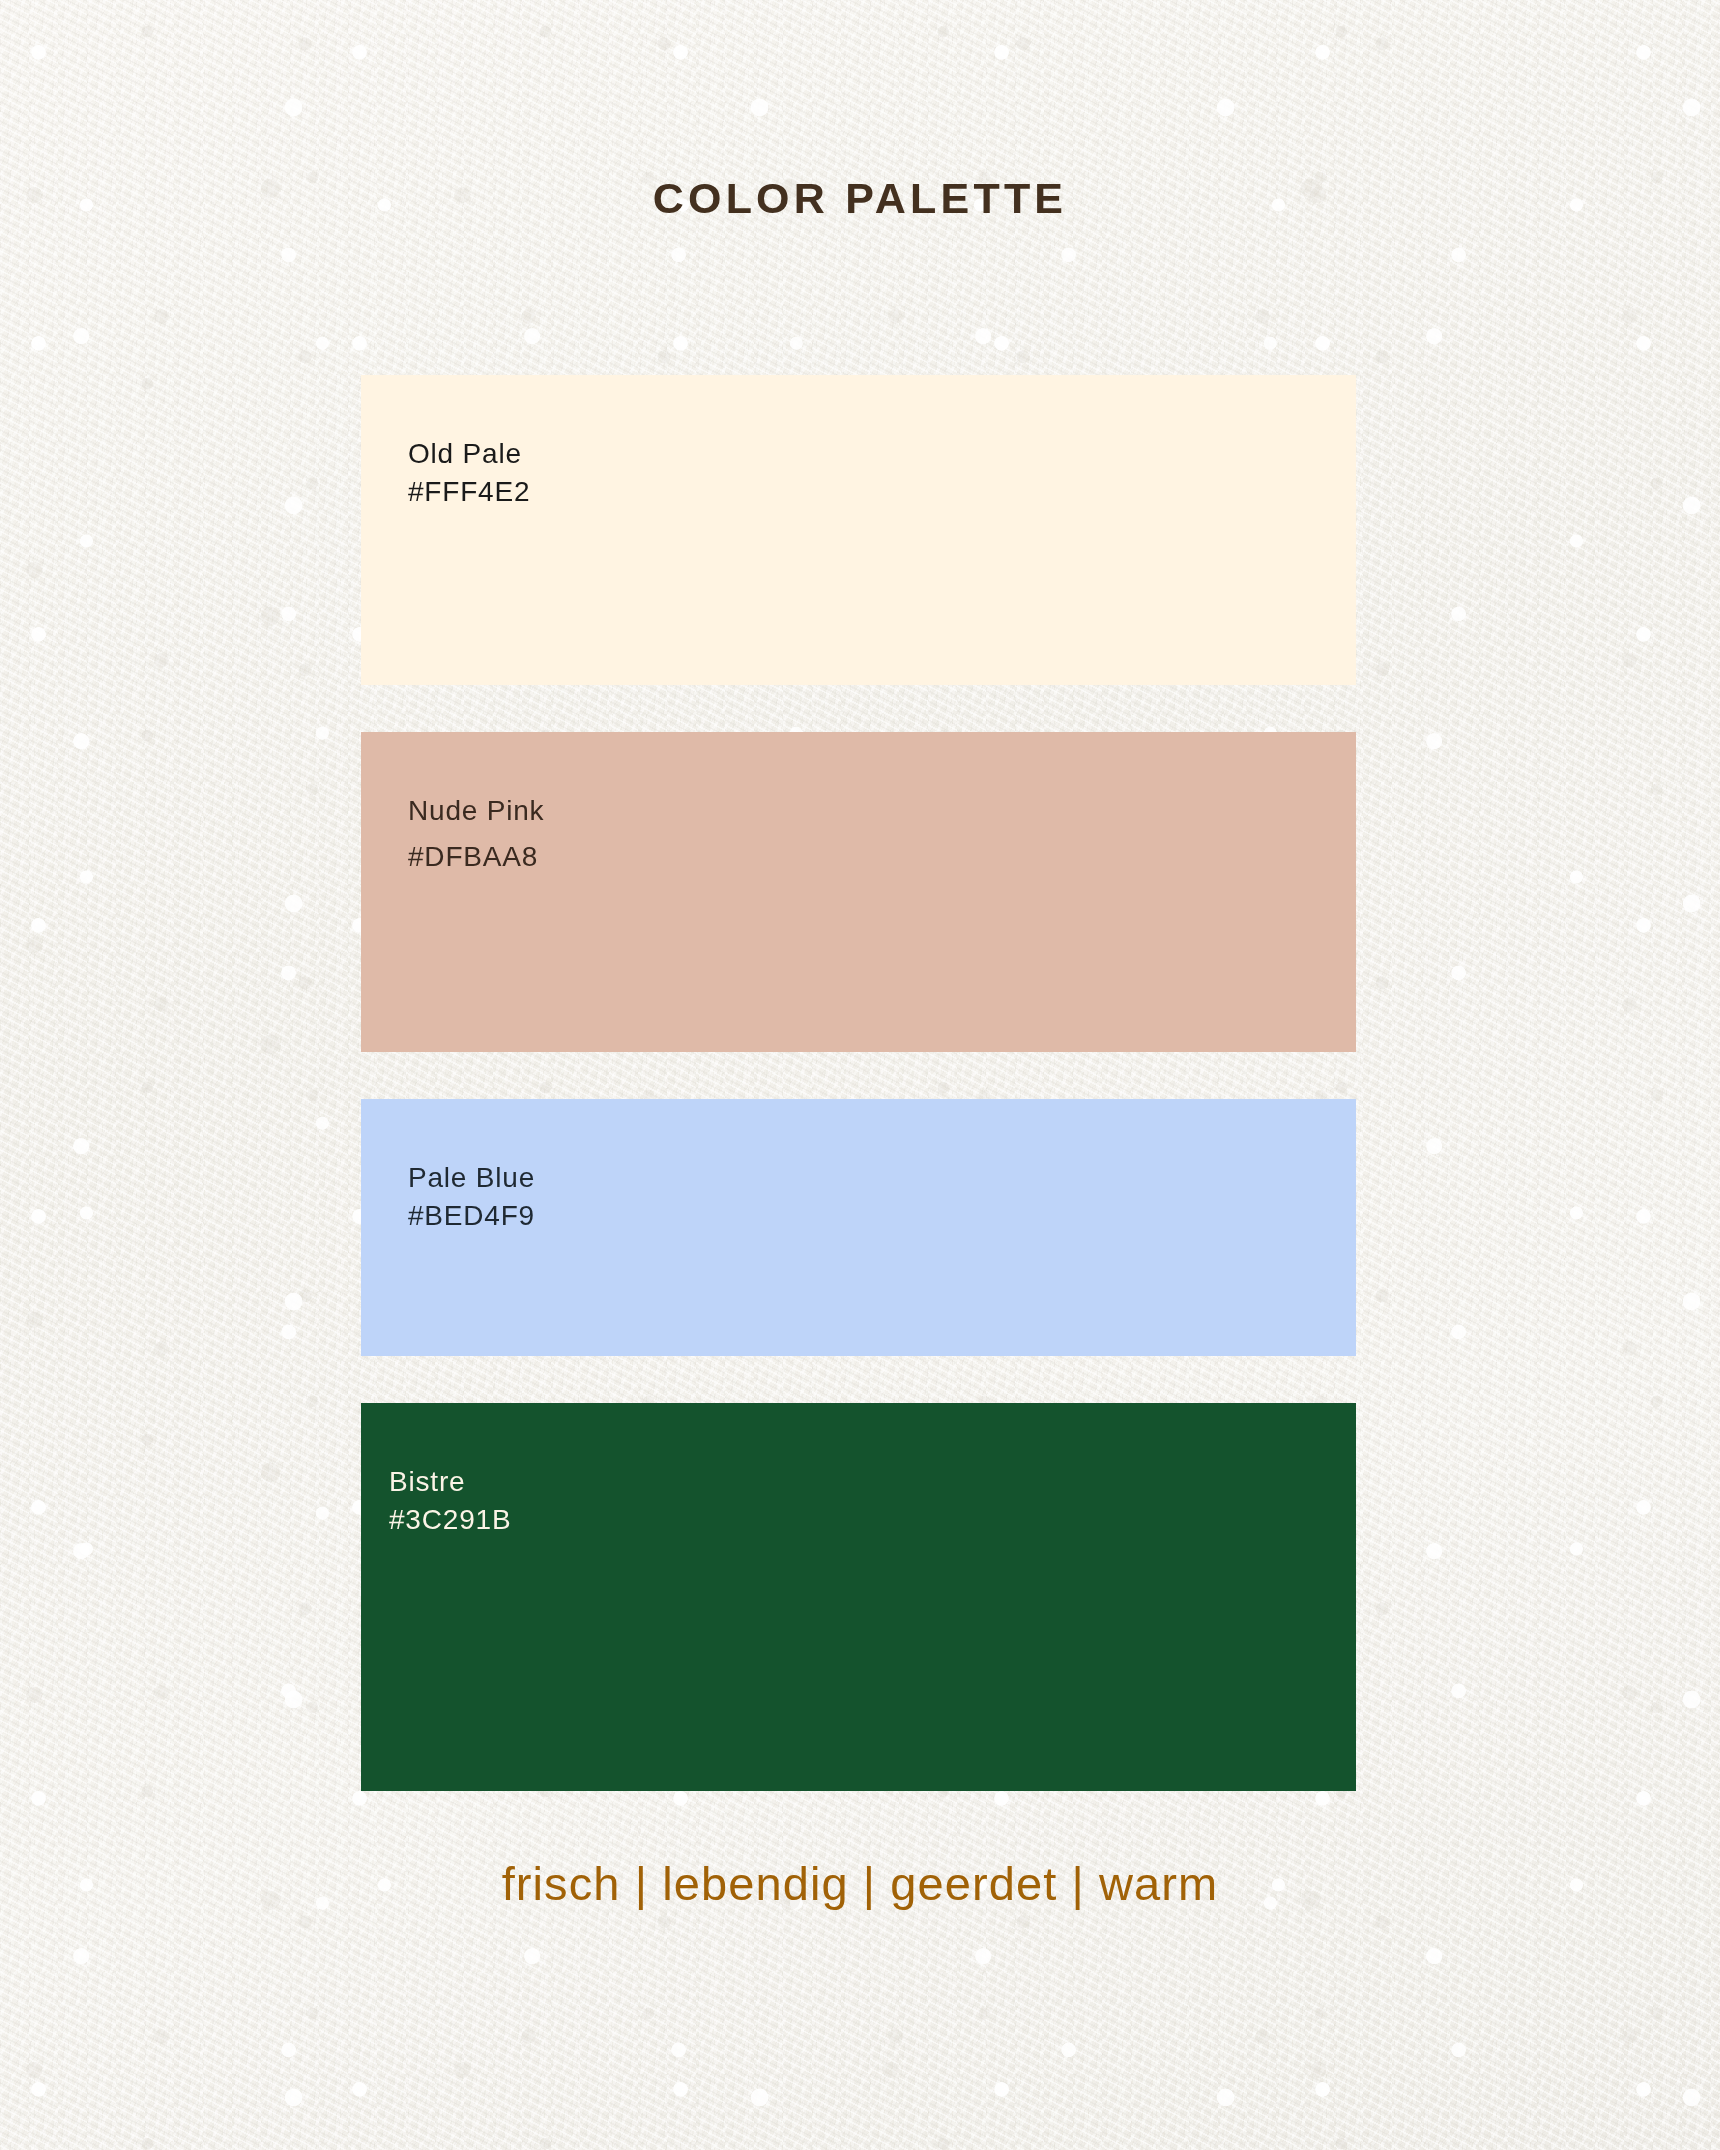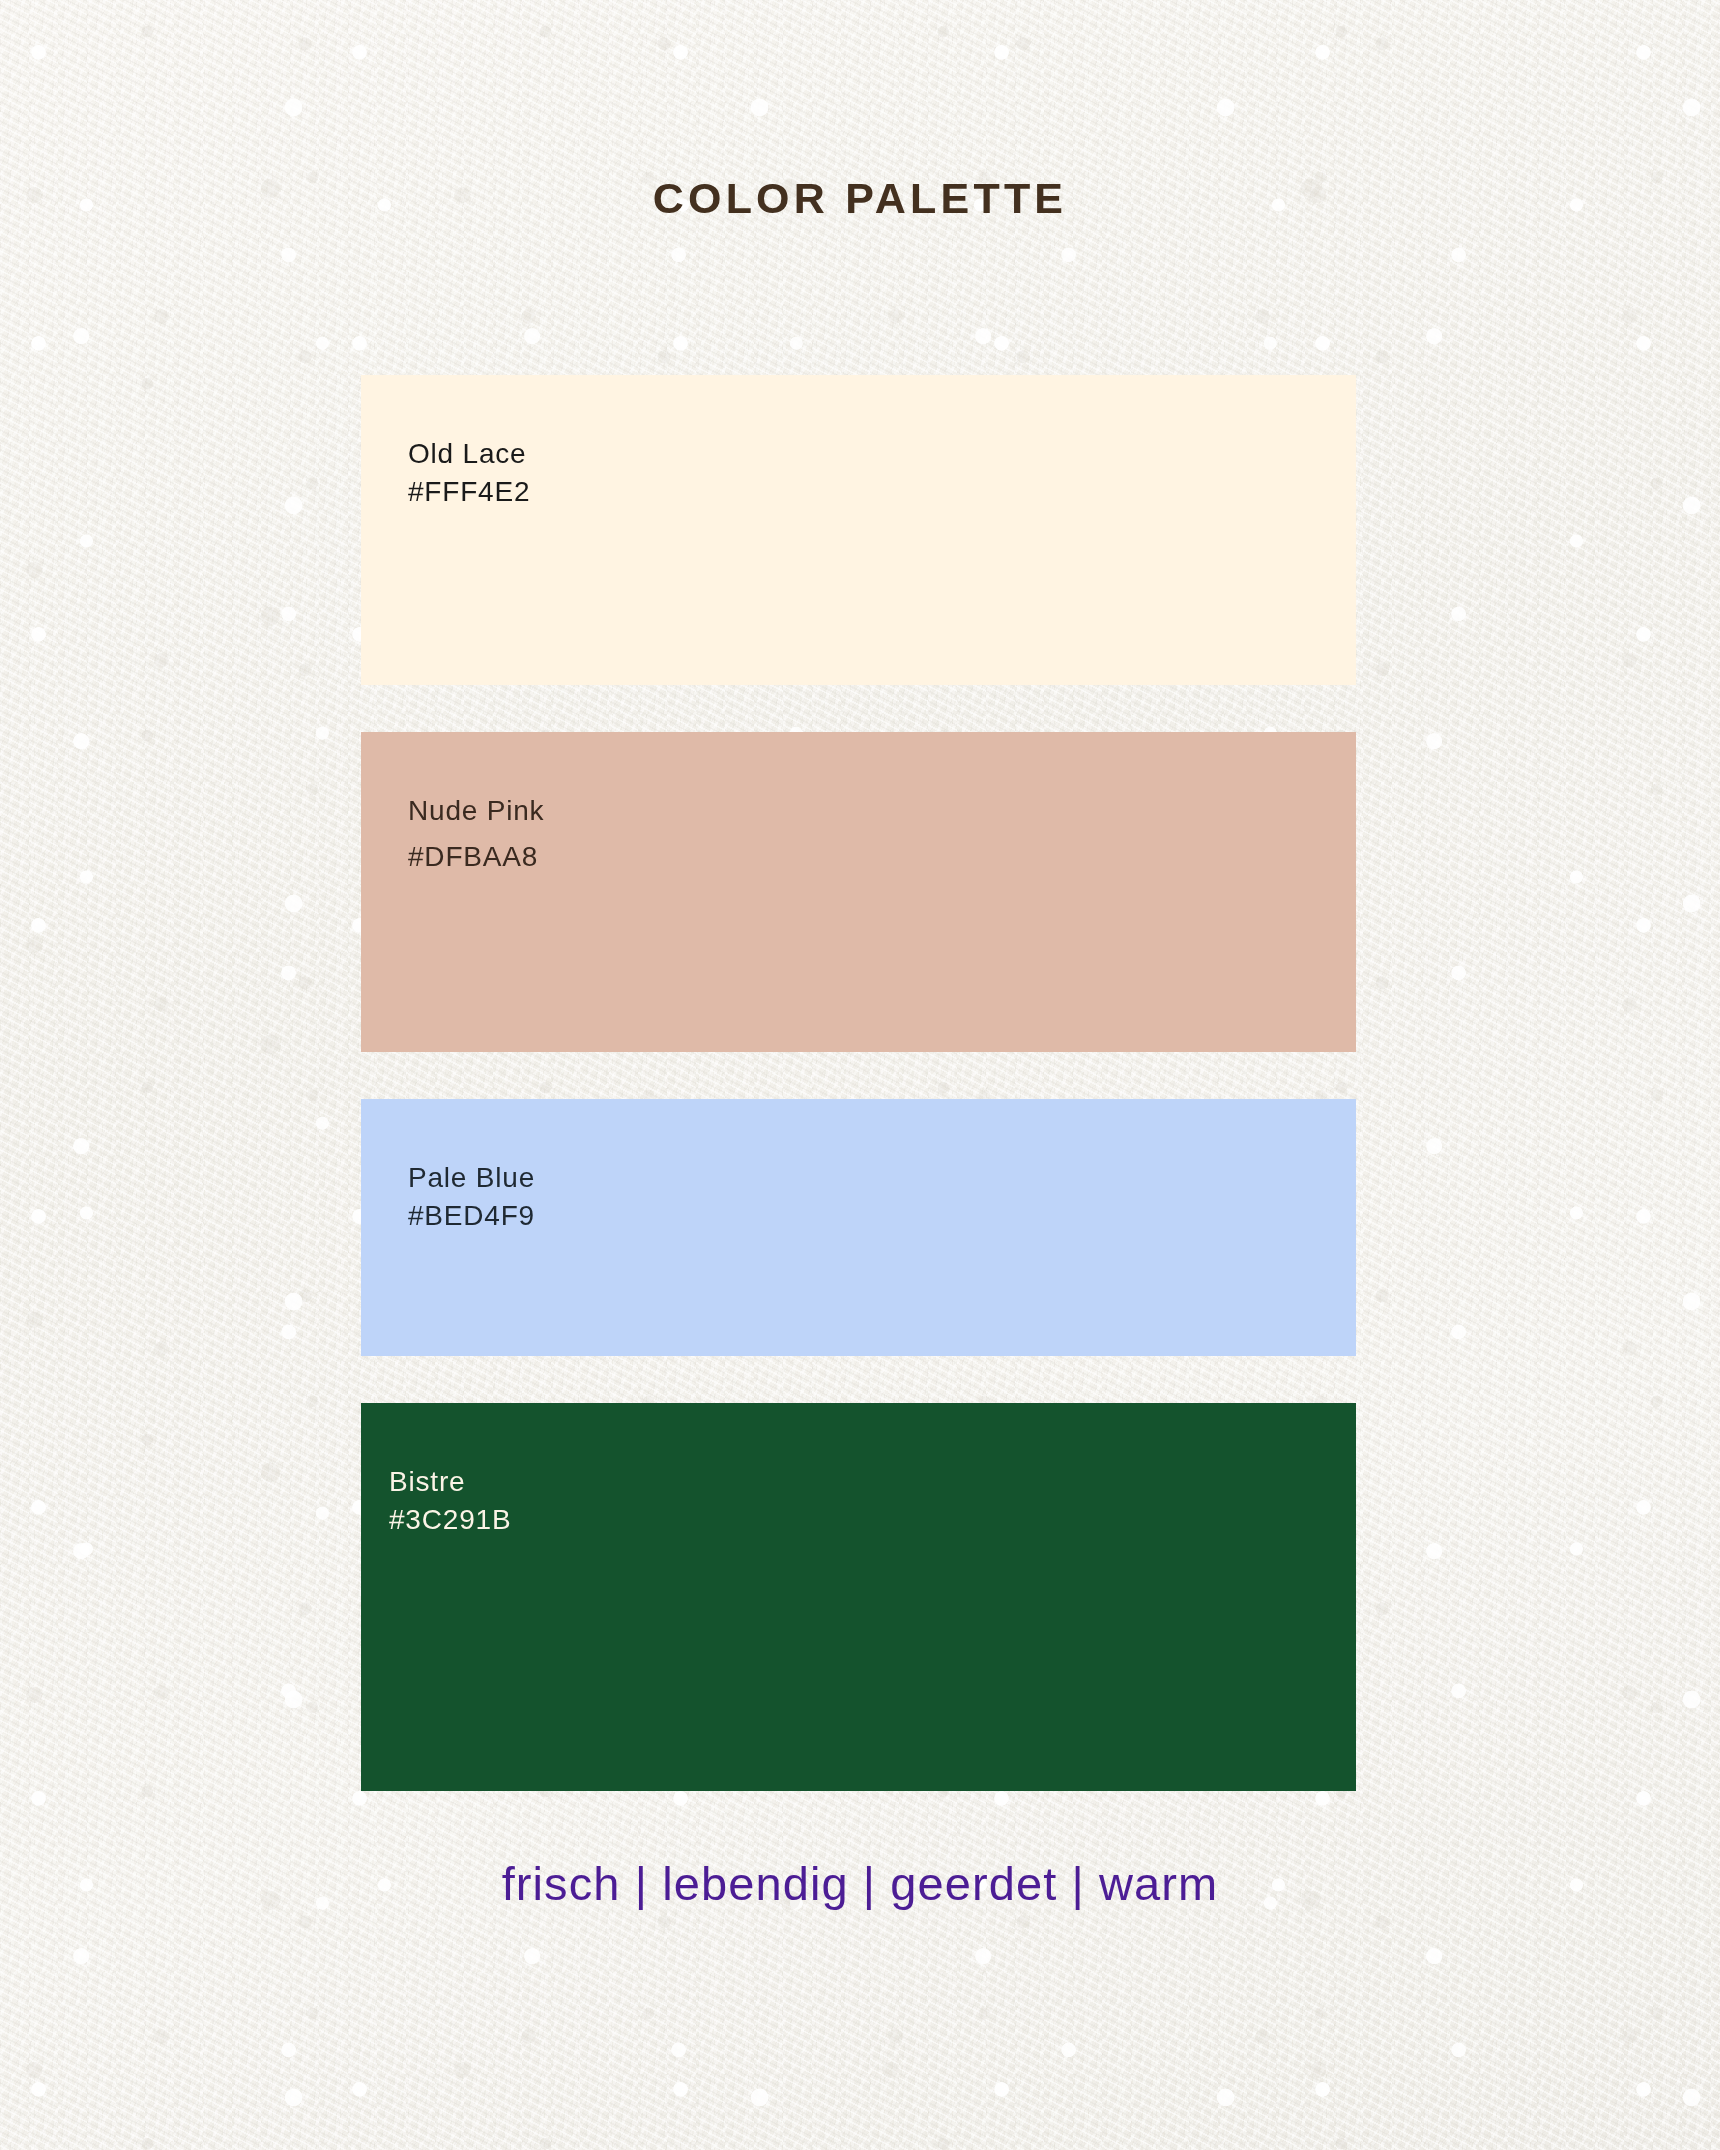--- a/index.html
+++ b/index.html
@@ -123,37 +123,37 @@
 
 <div id="paper-texture"></div>
 
 <div id="page">
 
   <div id="palette-title" style="color: rgb(67, 48, 31);">COLOR PALETTE</div>
 
   <div id="swatch-list">
 
     <div class="swatch" style="background-color: rgb(255, 244, 226); height: 310px;">
-      <div class="swatch-name" style="color: rgb(26, 26, 26);">Old Lace</div>
+      <div class="swatch-name" style="color: rgb(26, 26, 26);">Old Pale</div>
       <div class="swatch-hex" style="color: rgb(26, 26, 26);">#FFF4E2</div>
     </div>
 
     <div class="swatch" style="background-color: rgb(223, 186, 168); height: 320px;">
       <div class="swatch-name" style="color: rgb(58, 42, 32);">Nude Pink</div>
       <div class="swatch-hex" style="color: rgb(58, 42, 32); margin-top: 8px;">#DFBAA8</div>
     </div>
 
     <div class="swatch" style="background-color: rgb(190, 212, 249); height: 257px;">
       <div class="swatch-name" style="color: rgb(31, 41, 51);">Pale Blue</div>
       <div class="swatch-hex" style="color: rgb(31, 41, 51);">#BED4F9</div>
     </div>
 
     <div class="swatch" style="background-color: #14532d; height: 388px; padding-left: 28px;">
       <div class="swatch-name" style="color: rgb(251, 244, 230);">Bistre</div>
       <div class="swatch-hex" style="color: rgb(251, 244, 230);">#3C291B</div>
     </div>
 
   </div>
 
-  <div id="tagline" style="color: #4c1d95;">frisch | lebendig | geerdet | warm</div>
+  <div id="tagline" style="color: #a16207;">frisch | lebendig | geerdet | warm</div>
 
 </div>
 
 
 </body></html>

